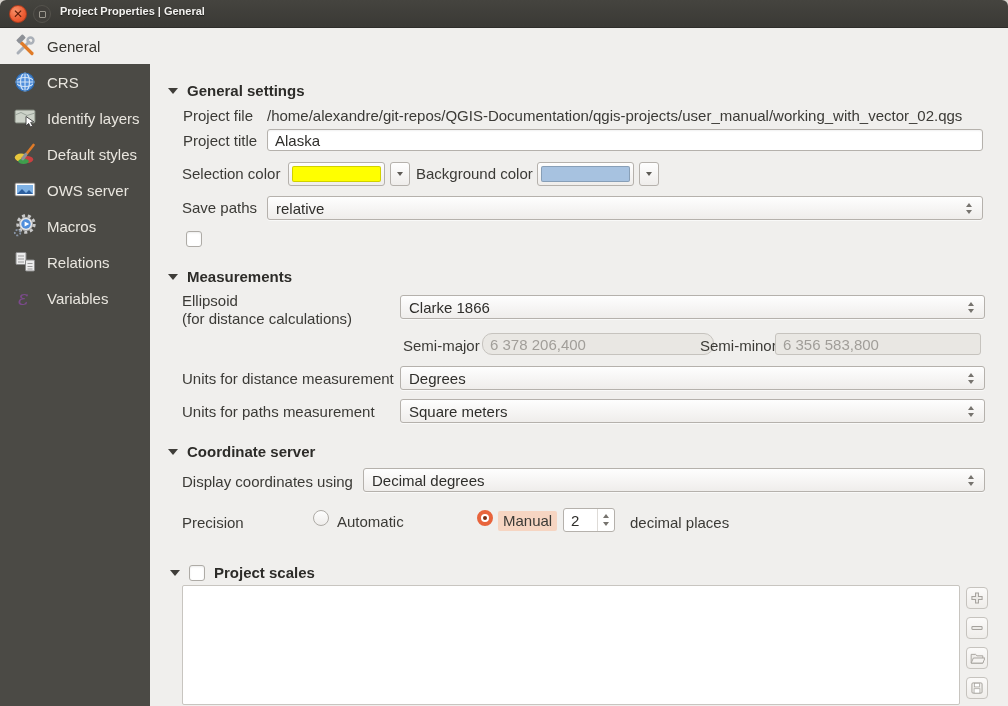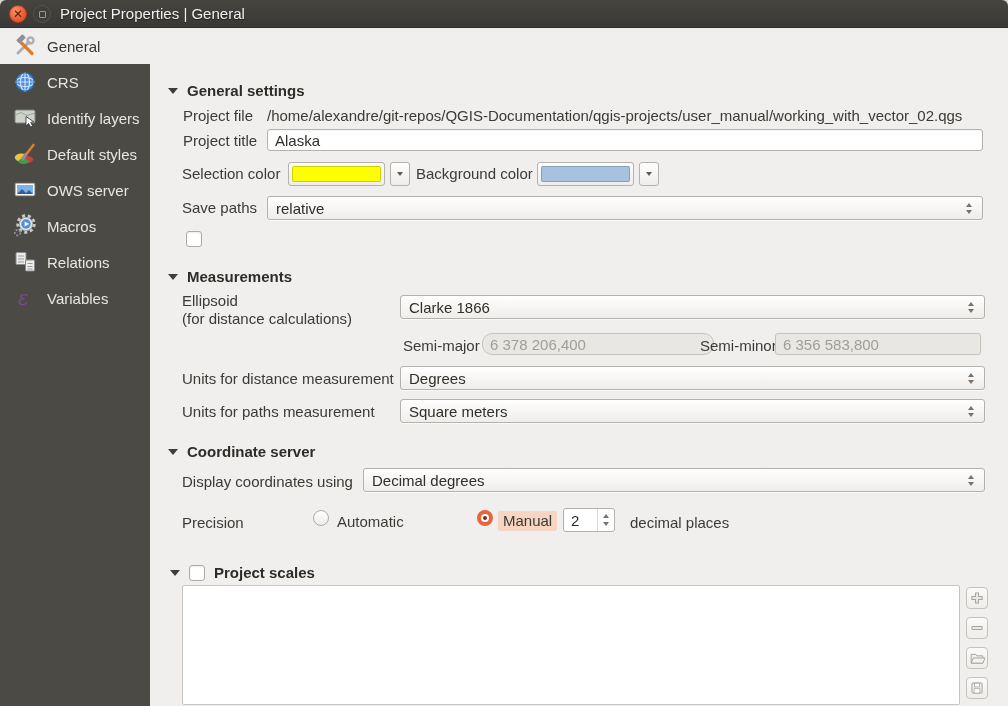--- a/index.html
+++ b/index.html
@@ -1,21 +1,21 @@
 <!DOCTYPE html>
 <html><head>
 <meta charset="utf-8">
 <style>
   * { margin:0; padding:0; box-sizing:border-box; }
   html,body { width:1008px; height:706px; background:#d6d2cc; font-family:"Liberation Sans","DejaVu Sans",sans-serif; }
   .window { position:relative; width:1008px; height:706px; border-radius:6px 6px 0 0; overflow:hidden; background:#f0efed; }
 
   
   .titlebar { position:absolute; left:0; top:0; width:1008px; height:28px; background:linear-gradient(#45443f,#3a3935); border-bottom:1px solid #2e2d2a; }
-  .tb-title { position:absolute; left:60px; top:5px; font-size:15px; font-weight:normal; color:#f2f1ef; text-shadow:0 1px 1px rgba(0,0,0,.5); white-space:nowrap;text-align:center; }
+  .tb-title { position:absolute; left:60px; top:5px; font-size:11px; font-weight:bold; color:#f2f1ef; text-shadow:0 1px 1px rgba(0,0,0,.5); white-space:nowrap;text-align:center; }
   .tb-btn { position:absolute; top:5px; width:18px; height:18px; border-radius:50%; display:flex; align-items:center; justify-content:center; cursor:default; }
   .tb-close { left:9px; background:radial-gradient(circle at 35% 30%, #f8926a, #ec5b32 60%, #d64a24); border:1px solid #b03d1e; color:#5d1c09; font-size:12px; font-weight:bold; line-height:1; }
   .tb-max { left:33px; background:#413f3b; border:1px solid #55534d; }
   .tb-max .sq { width:7px; height:7px; border:1.5px solid #9b978e; border-radius:1px; }
 
   
   .sidebar { position:absolute; left:0; top:28px; width:150px; height:678px; background:#4b4a45; }
   .side-item { position:relative; height:36px; display:flex; align-items:center; padding-left:12px; gap:9px; color:#e9e6df; font-size:15px; cursor:default; white-space:nowrap; }
   .side-item.selected { background:#f0efed; color:#36342f; }
   .side-item .icn { width:26px; height:26px; flex:0 0 26px; display:flex; align-items:center; justify-content:center; }

